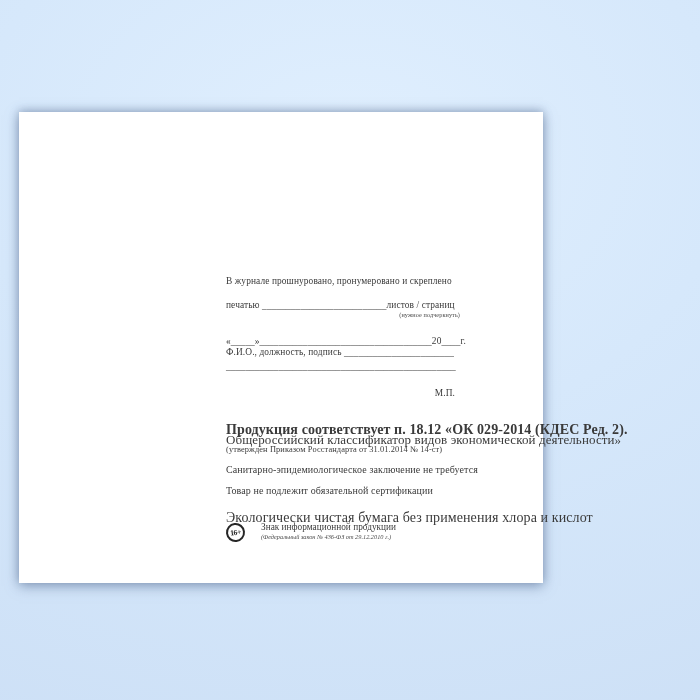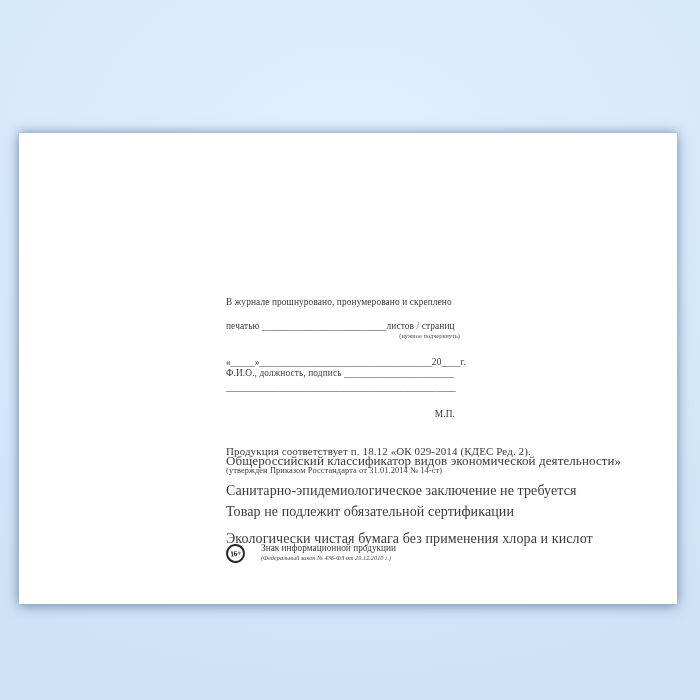--- a/index.html
+++ b/index.html
@@ -13,40 +13,39 @@
   #scene {
     position: relative;
     width: 700px;
     height: 700px;
     background: radial-gradient(ellipse 120% 90% at 50% 22%, #e0effe 0%, #d6e8fb 45%, #cde0f6 100%);
   }
   #paper {
     position: absolute;
     left: 19px;
     top: 112px;
-    width: 658px;
+    width: 524px;
     height: 471px;
     background: #ffffff;
     box-shadow: 0 3px 12px rgba(88, 112, 148, 0.60), 0 -2px 8px rgba(88, 112, 148, 0.35);
-    margin-top: 21px;
   }
   .line {
     position: absolute;
     left: 207px;
     width: 240px;
     color: #3a3a3a;
     white-space: nowrap;
     line-height: 12px;
     letter-spacing: 0.1px;
   }
   .fs-main  { font-size: 9.4px; }
-  .fs-info  { font-size: 14px; }
+  .fs-info  { font-size: 10px; }
   .right    { text-align: right; width: 234px; }
   .tiny     { font-size: 6.2px; line-height: 7px; color: #4a4a4a; }
-  #compliance-block .c1 { font-size: 11px; line-height: 10px; }
+  #compliance-block .c1 { font-size: 14px; line-height: 10px; font-weight: bold; }
   #compliance-block .c2 { font-size: 13px; line-height: 10px; }
   #compliance-block .c3 { font-size: 8.4px; line-height: 10px; }
   #age-row {
     position: absolute;
     left: 207px;
     top: 410px;
     display: flex;
     align-items: flex-start;
     gap: 16px;
     color: #3a3a3a;

